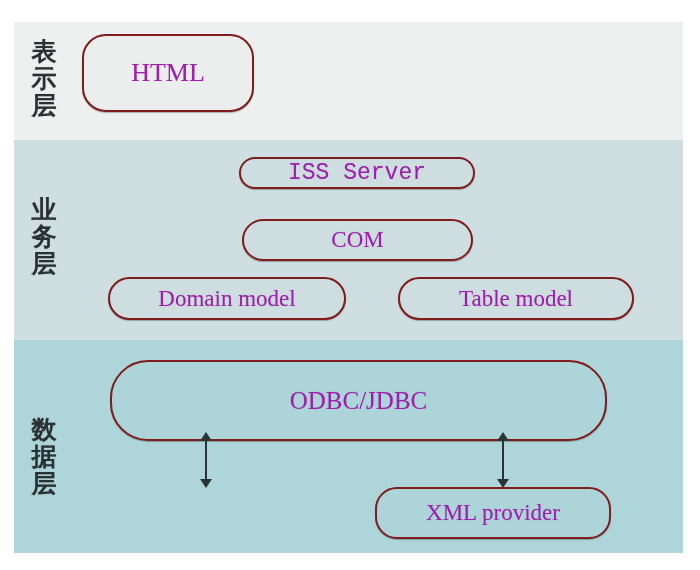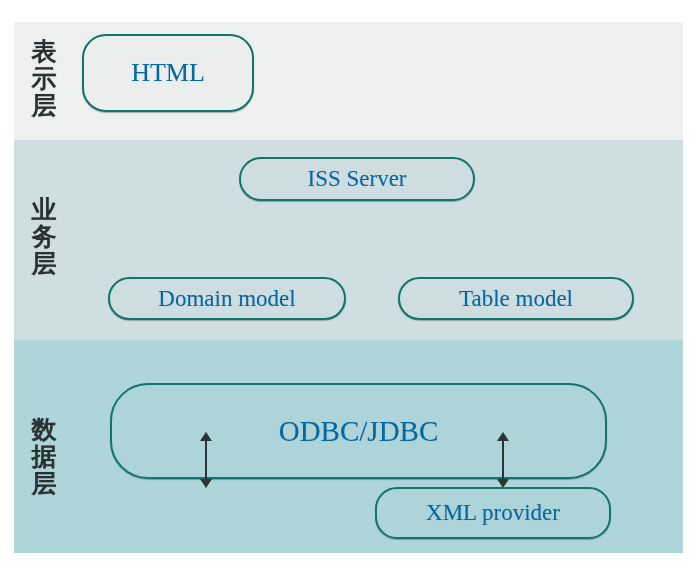--- a/index.html
+++ b/index.html
@@ -62,25 +62,25 @@
     display: block;
   }
   .label-presentation { top: 38px; }
   .label-business     { top: 196px; }
   .label-data         { top: 416px; }
 
   
   .node {
     position: absolute;
     box-sizing: border-box;
-    border: 2px solid #0f766e;
+    border: 2px solid #7f1d1d;
     display: flex;
     align-items: center;
     justify-content: center;
-    color: #0369a1;
+    color: #a21caf;
     font-family: "Liberation Serif", "DejaVu Serif", serif;
     box-shadow: 0 1px 1px rgba(40,50,52,0.35);
     text-shadow: 0 0 1px rgba(70,78,80,0.25);
   }
 
   
   .node-presentation {
     top: 34px;
     height: 78px;
     border-radius: 24px;
@@ -93,22 +93,23 @@
 
   
   .node-business {
     background: #cedde0;
     font-size: 23px;
   }
   .node-iss {
     top: 157px;
     left: 239px;
     width: 236px;
-    height: 44px;
-    border-radius: 22px;
+    height: 32px;
+    border-radius: 22px;
+    font-family: Liberation Mono, monospace;
   }
   .node-com {
     top: 219px;
     left: 242px;
     width: 231px;
     height: 42px;
     border-radius: 21px;
   }
   .node-domain-model {
     top: 277px;
@@ -128,24 +129,23 @@
 
   
   .node-data {
     background: #adD4d9;
     font-size: 23px;
   }
   .node-odbc {
     top: 360px;
     left: 110px;
     width: 497px;
-    height: 96px;
+    height: 81px;
     border-radius: 38px;
-    font-size: 29px;
-    margin-top: 23px;
+    font-size: 25px;
   }
   .node-db-provider {
     top: 487px;
     left: 110px;
     width: 239px;
     height: 44px;
     border-radius: 22px;
   }
   .node-xml-provider {
     top: 487px;
@@ -207,20 +207,21 @@
   <div class="layer layer-business"></div>
 
   <div class="layer-label label-business">
     <span>业</span>
     <span>务</span>
     <span>层</span>
   </div>
 
   <div class="node node-business node-iss">ISS Server</div>
 
+  <div class="node node-business node-com">COM</div>
 
   <div class="node node-business node-domain-model">Domain model</div>
 
   <div class="node node-business node-table-model">Table model</div>
 
   <div class="layer layer-data"></div>
 
   <div class="layer-label label-data">
     <span>数</span>
     <span>据</span>

